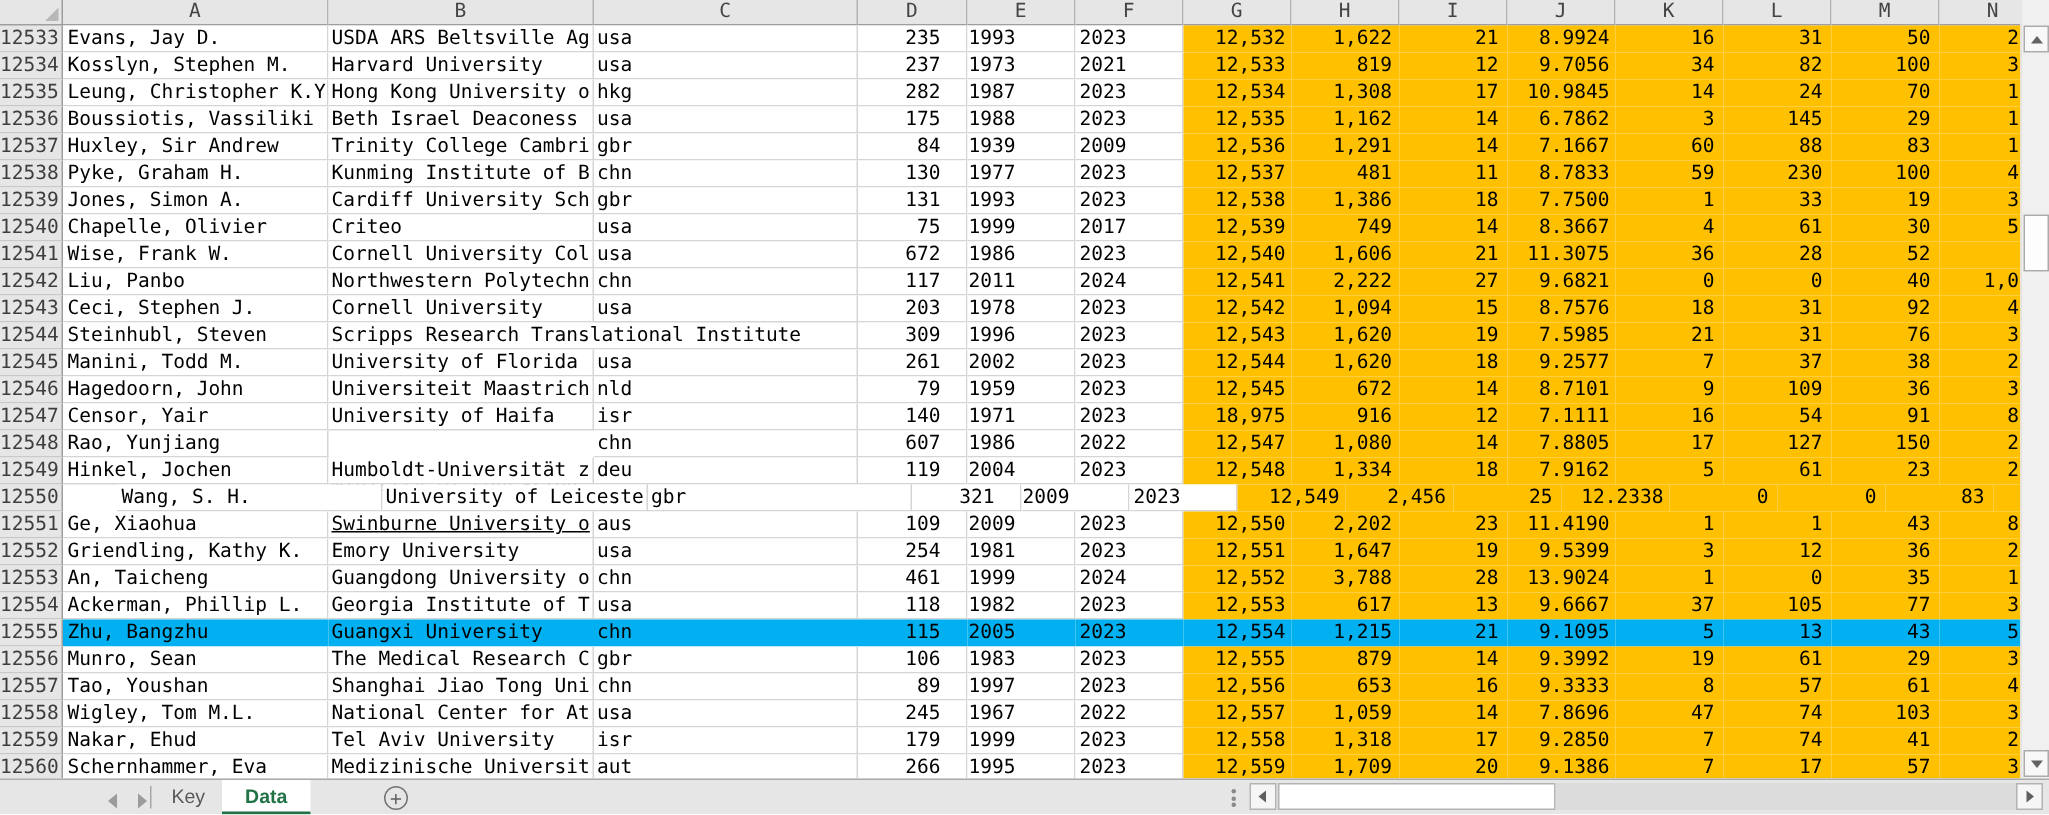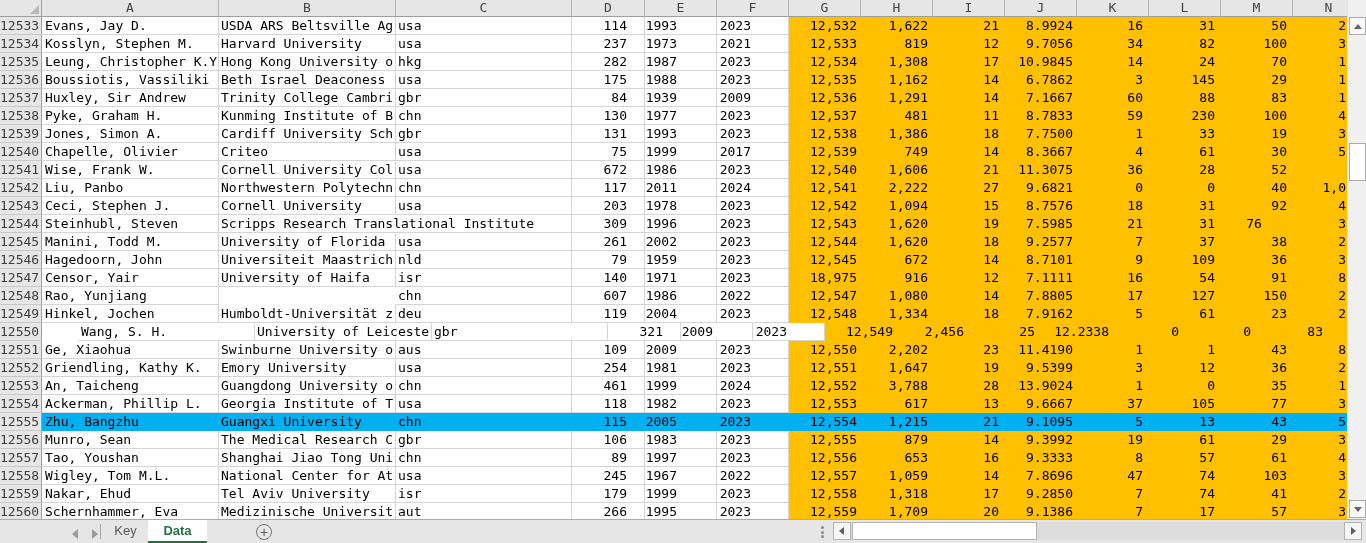--- a/index.html
+++ b/index.html
@@ -88,21 +88,21 @@
         <div class="hdr-cell" style="width: 72px;">L</div>
         <div class="hdr-cell" style="width: 72px;">M</div>
         <div class="hdr-cell" style="width: 72px;">N</div>
       </div>
     <div id="rowsHost">
         <div class="row">
           <div class="rowhdr">12533</div>
           <div class="cell c0" style="width: 177px;">Evans, Jay D.</div>
           <div class="cell c1" style="width: 177px;">USDA ARS Beltsville Ag</div>
           <div class="cell c2" style="width: 176px;">usa</div>
-          <div class="cell c3" style="width: 73px;">114</div>
+          <div class="cell c3" style="width: 73px;">235</div>
           <div class="cell c4" style="width: 72px;">1993</div>
           <div class="cell c5" style="width: 72px;">2023</div>
           <div class="cell c6 orange" style="width: 72px;">12,532</div>
           <div class="cell c7 orange" style="width: 72px;">1,622</div>
           <div class="cell c8 orange" style="width: 72px;">21</div>
           <div class="cell c9 orange" style="width: 72px;">8.9924</div>
           <div class="cell c10 orange" style="width: 72px;">16</div>
           <div class="cell c11 orange" style="width: 72px;">31</div>
           <div class="cell c12 orange" style="width: 72px;">50</div>
           <div class="cell c13 orange" style="width: 72px;">2</div>
@@ -284,21 +284,21 @@
           <div class="cell c2" style="width: 176px;"></div>
           <div class="cell c3" style="width: 73px;">309</div>
           <div class="cell c4" style="width: 72px;">1996</div>
           <div class="cell c5" style="width: 72px;">2023</div>
           <div class="cell c6 orange" style="width: 72px;">12,543</div>
           <div class="cell c7 orange" style="width: 72px;">1,620</div>
           <div class="cell c8 orange" style="width: 72px;">19</div>
           <div class="cell c9 orange" style="width: 72px;">7.5985</div>
           <div class="cell c10 orange" style="width: 72px;">21</div>
           <div class="cell c11 orange" style="width: 72px;">31</div>
-          <div class="cell c12 orange" style="width: 72px; text-align: center;">76</div>
+          <div class="cell c12 orange" style="width: 72px;">76</div>
           <div class="cell c13 orange" style="width: 72px;">3</div>
         </div>
         <div class="row">
           <div class="rowhdr">12545</div>
           <div class="cell c0" style="width: 177px;">Manini, Todd M.</div>
           <div class="cell c1" style="width: 177px;">University of Florida</div>
           <div class="cell c2" style="width: 176px;">usa</div>
           <div class="cell c3" style="width: 73px;">261</div>
           <div class="cell c4" style="width: 72px;">2002</div>
           <div class="cell c5" style="width: 72px;">2023</div>
@@ -392,21 +392,21 @@
           <div class="cell c8 orange" style="width: 72px;">25</div>
           <div class="cell c9 orange" style="width: 72px;">12.2338</div>
           <div class="cell c10 orange" style="width: 72px;">0</div>
           <div class="cell c11 orange" style="width: 72px;">0</div>
           <div class="cell c12 orange" style="width: 72px;">83</div>
           <div class="cell c13 orange" style="width: 72px;">8</div>
         </div>
         <div class="row">
           <div class="rowhdr">12551</div>
           <div class="cell c0" style="width: 177px;">Ge, Xiaohua</div>
-          <div class="cell c1" style="width: 177px;">Swinburne University o</div>
+          <div class="cell c1" style="width: 177px; text-decoration: underline;">Swinburne University o</div>
           <div class="cell c2" style="width: 176px;">aus</div>
           <div class="cell c3" style="width: 73px;">109</div>
           <div class="cell c4" style="width: 72px;">2009</div>
           <div class="cell c5" style="width: 72px;">2023</div>
           <div class="cell c6 orange" style="width: 72px;">12,550</div>
           <div class="cell c7 orange" style="width: 72px;">2,202</div>
           <div class="cell c8 orange" style="width: 72px;">23</div>
           <div class="cell c9 orange" style="width: 72px;">11.4190</div>
           <div class="cell c10 orange" style="width: 72px;">1</div>
           <div class="cell c11 orange" style="width: 72px;">1</div>

